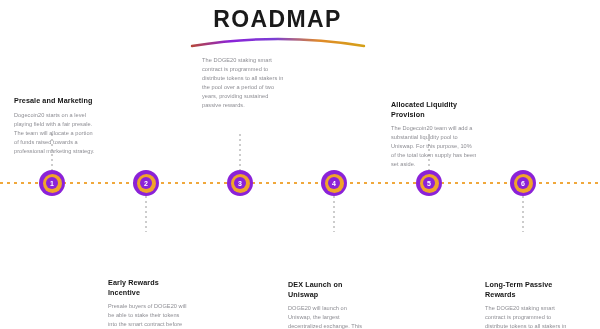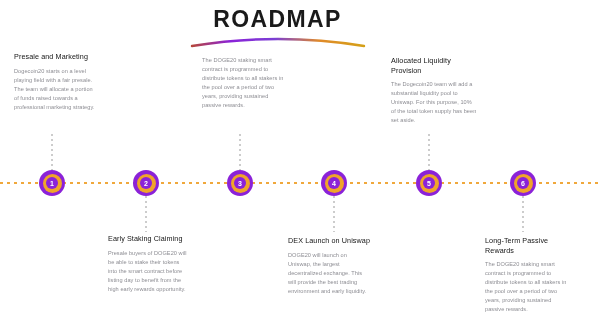--- a/index.html
+++ b/index.html
@@ -55,22 +55,22 @@
   .connector {
     position: absolute; width: 1px;
     background-image: repeating-linear-gradient(to bottom,
         #9a9a9a 0px, #9a9a9a 2px, rgba(255,255,255,0) 2px, rgba(255,255,255,0) 5px);
     transform: translateX(-50%);
   }
 
   
   .milestone { position: absolute; width: 82px; }
   .m-title {
-    font-size: 7.2px; font-weight: normal; color: #141414;
-    line-height: 9.5px; letter-spacing: 0.1px; margin-bottom: 5px;
+    font-size: 7.2px; font-weight: bold; color: #141414;
+    line-height: 9.5px; letter-spacing: 0.1px; margin-bottom: 5px; margin-top: 44px;
   }
   .m-body {
     font-size: 5.6px; color: #8d8d93; line-height: 9px; letter-spacing: 0.05px;
   }
 </style>
 </head>
 <body>
 
 <div class="page">
 
@@ -142,21 +142,21 @@
       </div>
     </div>
   </div>
 
   <div class="milestone" style="left:14px; top:52px;">
     <div class="m-title">Presale and Marketing</div>
     <div class="m-body">Dogecoin20 starts on a level playing field with a fair presale. The team will allocate a portion of funds raised towards a professional marketing strategy.</div>
   </div>
 
   <div class="milestone" style="left:108px; top:234px;">
-    <div class="m-title">Early Staking Claiming</div>
+    <div class="m-title">Early Rewards Incentive</div>
     <div class="m-body">Presale buyers of DOGE20 will be able to stake their tokens into the smart contract before listing day to benefit from the high early rewards opportunity.</div>
   </div>
 
   <div class="milestone" style="left:202px; top:56px;">
     <div class="m-body">The DOGE20 staking smart contract is programmed to distribute tokens to all stakers in the pool over a period of two years, providing sustained passive rewards.</div>
   </div>
 
   <div class="milestone" style="left:288px; top:236px;">
     <div class="m-title">DEX Launch on Uniswap</div>
     <div class="m-body">DOGE20 will launch on Uniswap, the largest decentralized exchange. This will provide the best trading environment and early liquidity.</div>

